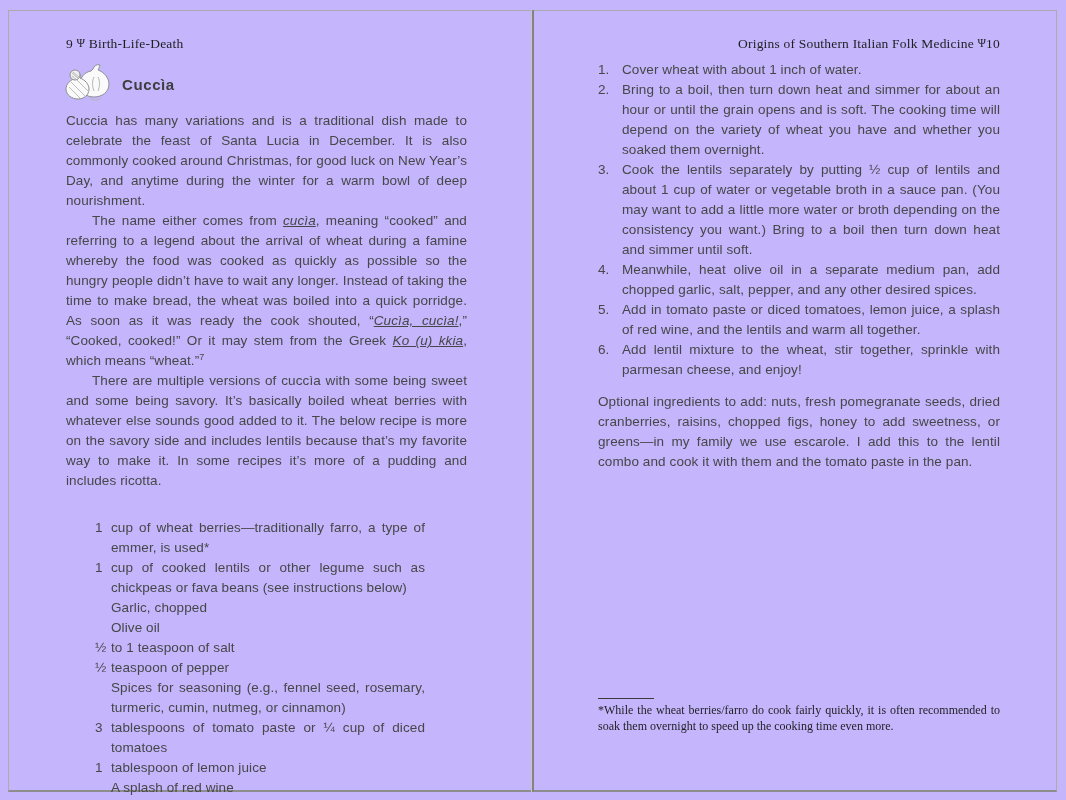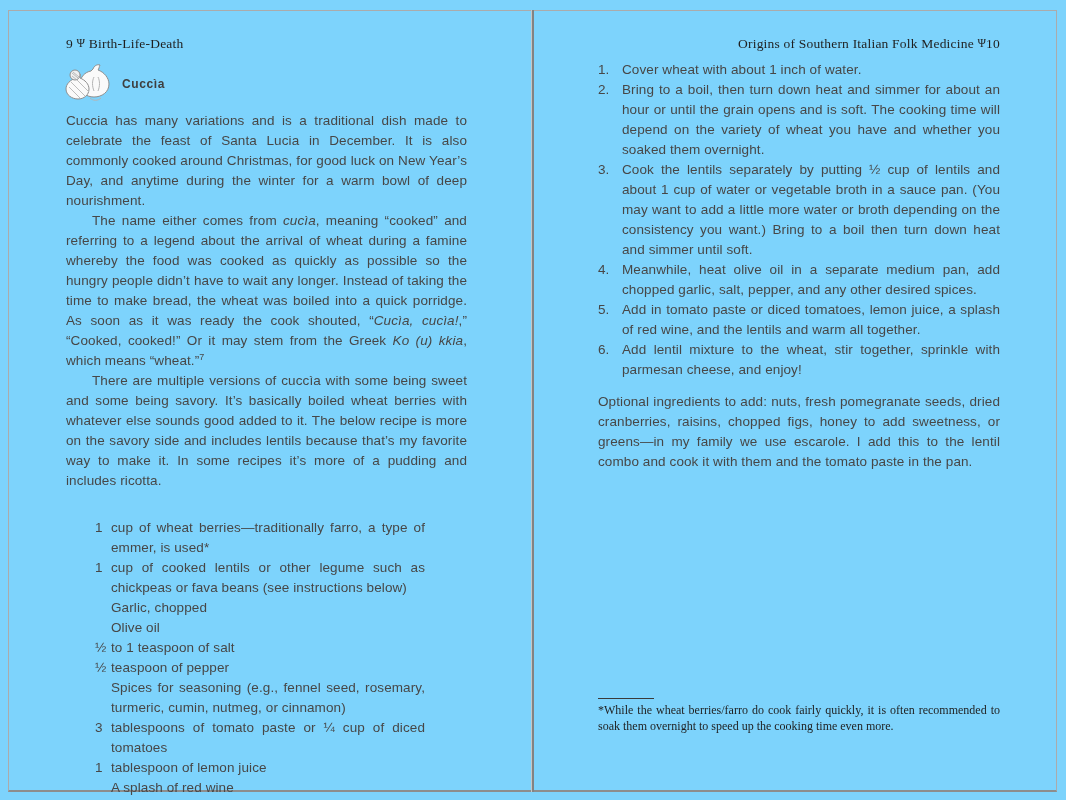--- a/index.html
+++ b/index.html
@@ -1,17 +1,17 @@
 <!DOCTYPE html>
 <html><head>
 <meta charset="utf-8">
 <style>
   html,body { margin:0; padding:0; background:#ffffff; }
   .spread {
-    position:relative; width:1066px; height:800px; background:#7dd3fc;
+    position:relative; width:1066px; height:800px; background:#c4b5fd;
     font-family:"Liberation Sans", sans-serif; overflow:hidden;
   }
   .frame {
     position:absolute; left:8px; top:10px; width:1049px; height:782px;
     border:1px solid #ababab; border-bottom:2px solid #8d8d8d; box-sizing:border-box;
   }
   .gutter {
     position:absolute; left:531px; top:10px; bottom:8px; width:0;
     border-left:1px solid #c6c6c6; border-right:2px solid #838383;
   }
@@ -19,27 +19,27 @@
     position:absolute; top:36px; font-family:"Liberation Serif", serif;
     font-size:13.5px; color:#1f1f1f; letter-spacing:.2px; white-space:nowrap;
   }
   .rh-left { left:66px; }
   .rh-right { right:66px; text-align:center; }
   .orn { font-size:11.5px; position:relative; top:-1px; }
   .title-row {
     position:absolute; left:64px; top:62px; display:flex; align-items:center; gap:8px;
   }
   .recipe-title {
-    font-size:12px; font-weight:bold; color:#3e3e3e; letter-spacing:.6px;
+    font-size:15px; font-weight:bold; color:#3e3e3e; letter-spacing:.6px;
   }
   .bodytext { font-size:13.5px; line-height:20px; color:#474747; text-align:justify; letter-spacing:.1px; }
   .left-text { position:absolute; left:66px; top:111px; width:401px; }
   .left-text p { margin:0; }
   .p-indent { text-indent:26px; }
-  .ital { font-style:italic; }
+  .ital { font-style:italic;text-decoration:underline; }
   sup { font-size:9px; line-height:0; }
   .ingredients { margin:27px 0 0 29px; padding:0; list-style:none; width:330px; }
   .ingredients li { display:flex; margin:0; }
   .ing-qty { flex:none; width:16px; }
   .ing-txt { flex:1; text-align:justify; }
   .right-text { position:absolute; left:598px; top:60px; width:402px; }
   .steps { margin:0; padding:0; list-style:none; }
   .steps li { display:flex; }
   .step-num { flex:none; width:24px; }
   .step-txt { flex:1; text-align:justify; }

